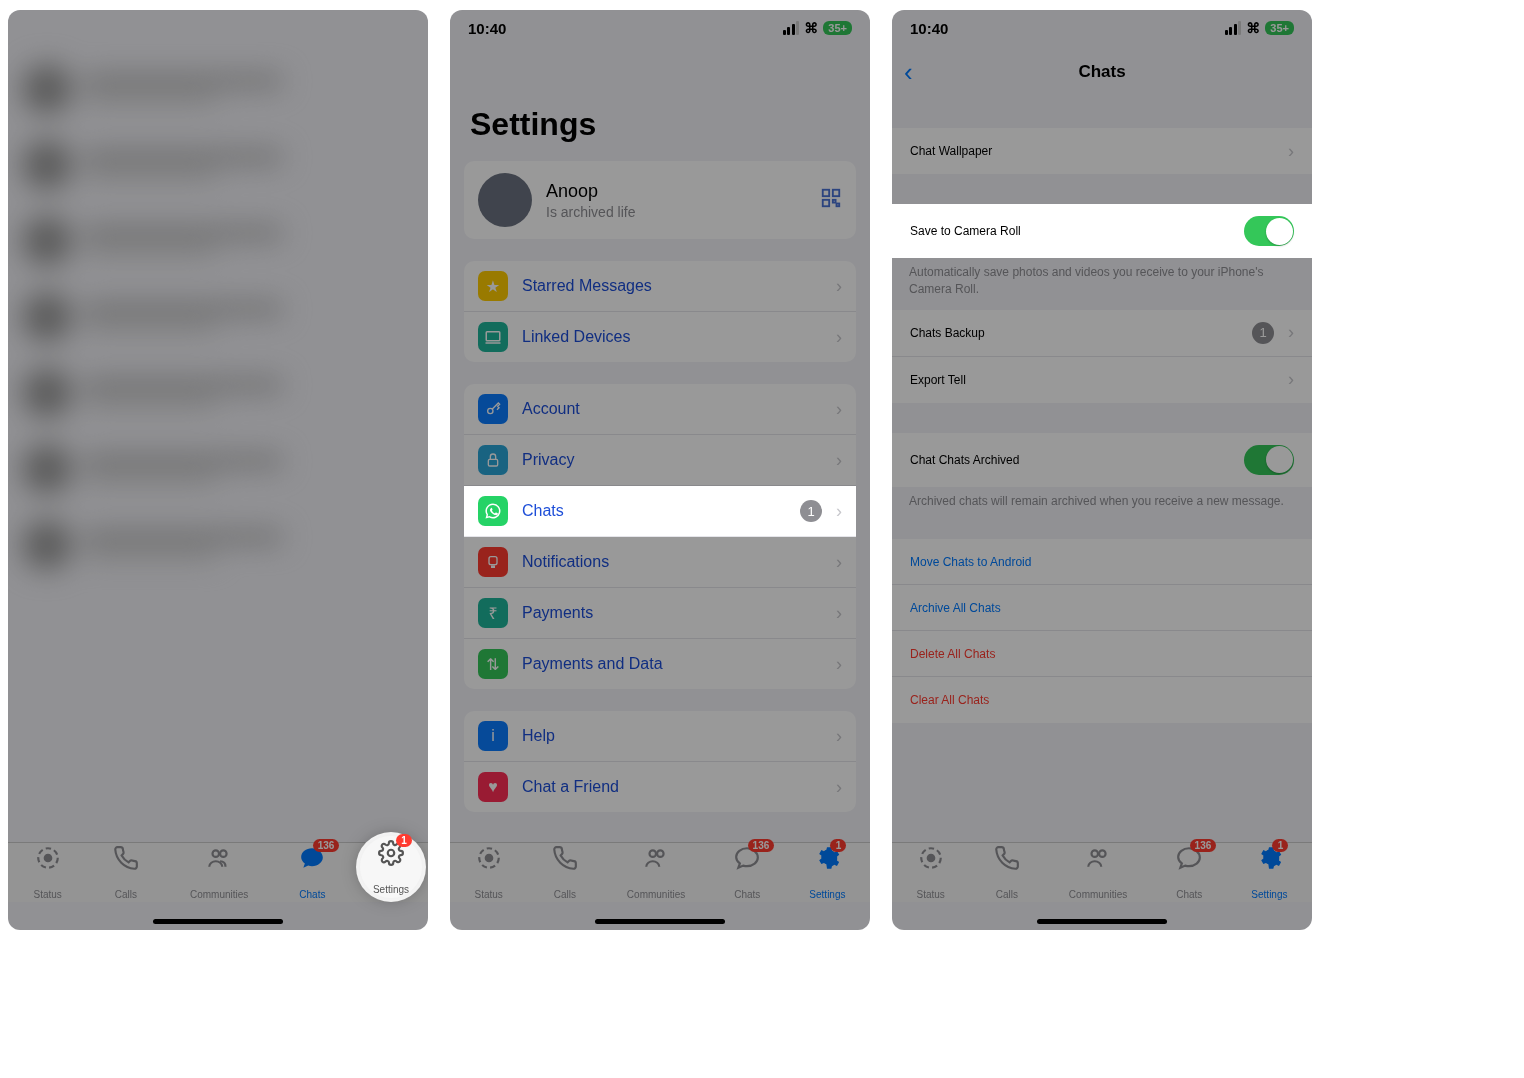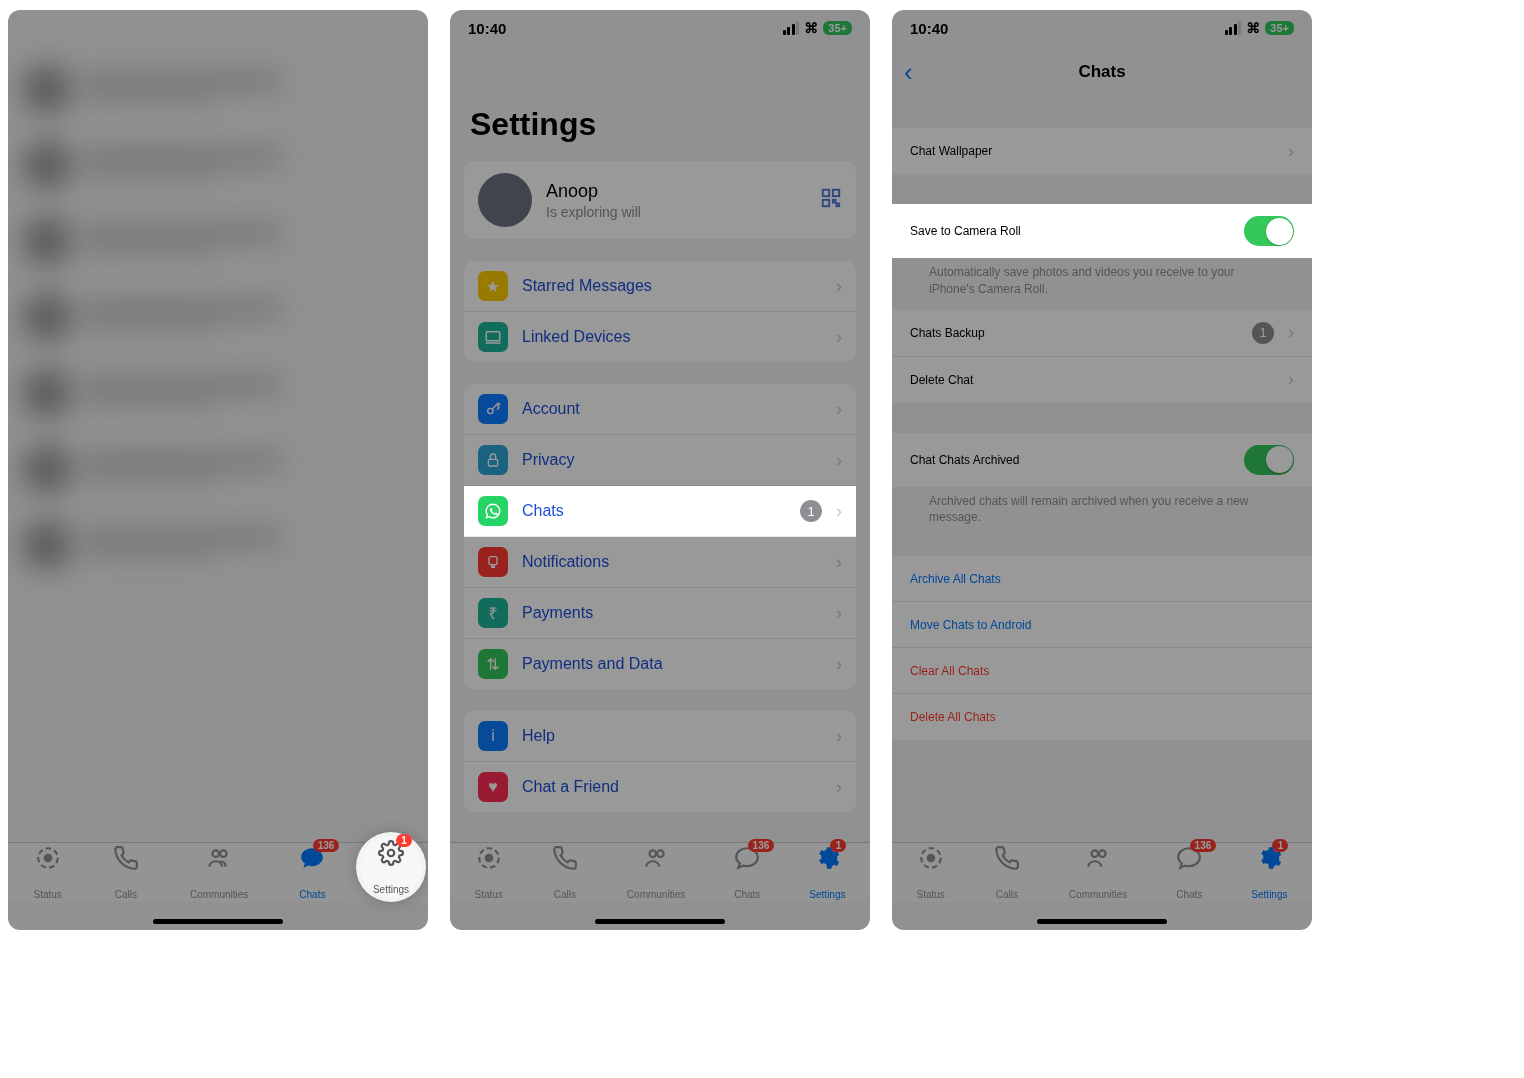--- a/index.html
+++ b/index.html
@@ -213,21 +213,21 @@
     color: #007aff;
     font-size: 26px;
   }
   .navbar .title {
     font-size: 17px;
     font-weight: 600;
   }
   .footnote {
     font-size: 12px;
     color: #8e8e93;
-    padding: 6px 37px 0;
+    padding: 6px 17px 0;
     line-height: 1.4;
   }
   .toggle {
     width: 50px; height: 30px;
     border-radius: 15px;
     background: #34c759;
     position: relative;
   }
   .toggle .knob {
     width: 27px; height: 27px;
@@ -388,21 +388,21 @@
       <span class="battery-pill">35+</span>
     </div>
   </div>
 
   <div class="big-title">Settings</div>
 
   <div class="profile-card">
     <div class="avatar"></div>
     <div class="profile-text">
       <div class="name">Anoop</div>
-      <div class="sub">Is exploring will</div>
+      <div class="sub">Is archived life</div>
     </div>
     <div class="qr"><svg width="22" height="22" viewBox="0 0 24 24" fill="none" stroke="#4a72d4" stroke-width="2">
           <rect x="3" y="3" width="7" height="7"></rect>
           <rect x="14" y="3" width="7" height="7"></rect>
           <rect x="3" y="14" width="7" height="7"></rect>
           <rect x="14" y="14" width="3" height="3"></rect>
           <rect x="18" y="18" width="3" height="3"></rect>
         </svg></div>
   </div>
 
@@ -584,51 +584,51 @@
 
   <div class="section-gap-sm"></div>
 
   <div>
     <div class="plain-row">
       <div class="plain-label">Chats Backup</div>
       <div class="count-pill">1</div>
       <div class="chev">›</div>
     </div>
     <div class="plain-row">
-      <div class="plain-label">Delete Chat</div>
+      <div class="plain-label">Export Tell</div>
       <div class="chev">›</div>
     </div>
   </div>
 
   <div class="section-gap"></div>
 
   <div>
     <div class="plain-row">
       <div class="plain-label">Chat Chats Archived</div>
       <div class="toggle">
           <div class="knob"></div>
         </div>
     </div>
   </div>
   <div class="footnote">Archived chats will remain archived when you receive a new message.</div>
 
   <div class="section-gap"></div>
 
   <div>
     <div class="plain-row">
+      <div class="plain-label link-blue">Move Chats to Android</div>
+    </div>
+    <div class="plain-row">
       <div class="plain-label link-blue">Archive All Chats</div>
     </div>
     <div class="plain-row">
-      <div class="plain-label link-blue">Move Chats to Android</div>
+      <div class="plain-label link-red">Delete All Chats</div>
     </div>
     <div class="plain-row">
       <div class="plain-label link-red">Clear All Chats</div>
-    </div>
-    <div class="plain-row">
-      <div class="plain-label link-red">Delete All Chats</div>
     </div>
   </div>
 
   <div class="tabbar">
     <div class="tab">
       <div class="tab-icon">
           <svg viewBox="0 0 24 24" fill="none" stroke="currentColor" stroke-width="2">
             <circle cx="12" cy="12" r="9" stroke-dasharray="5 3"></circle>
             <circle cx="12" cy="12" r="3" fill="currentColor"></circle>
           </svg>

